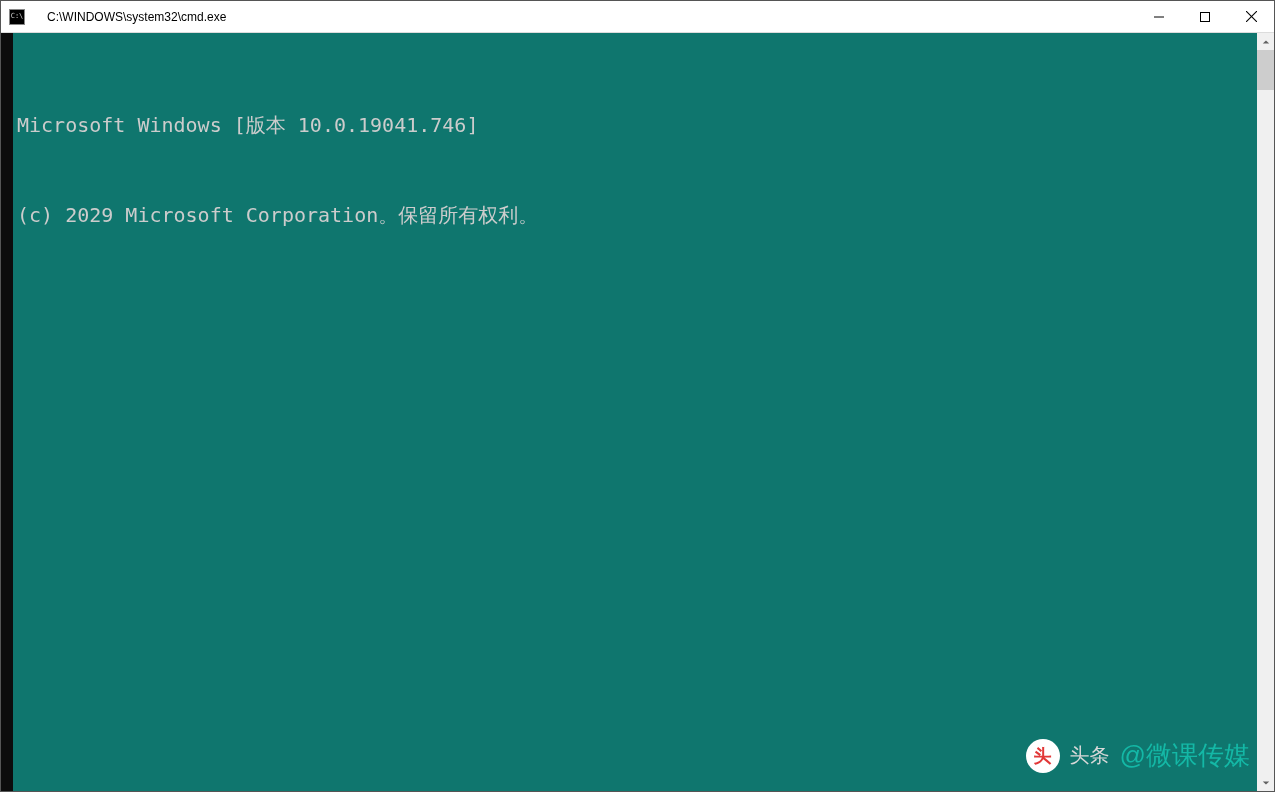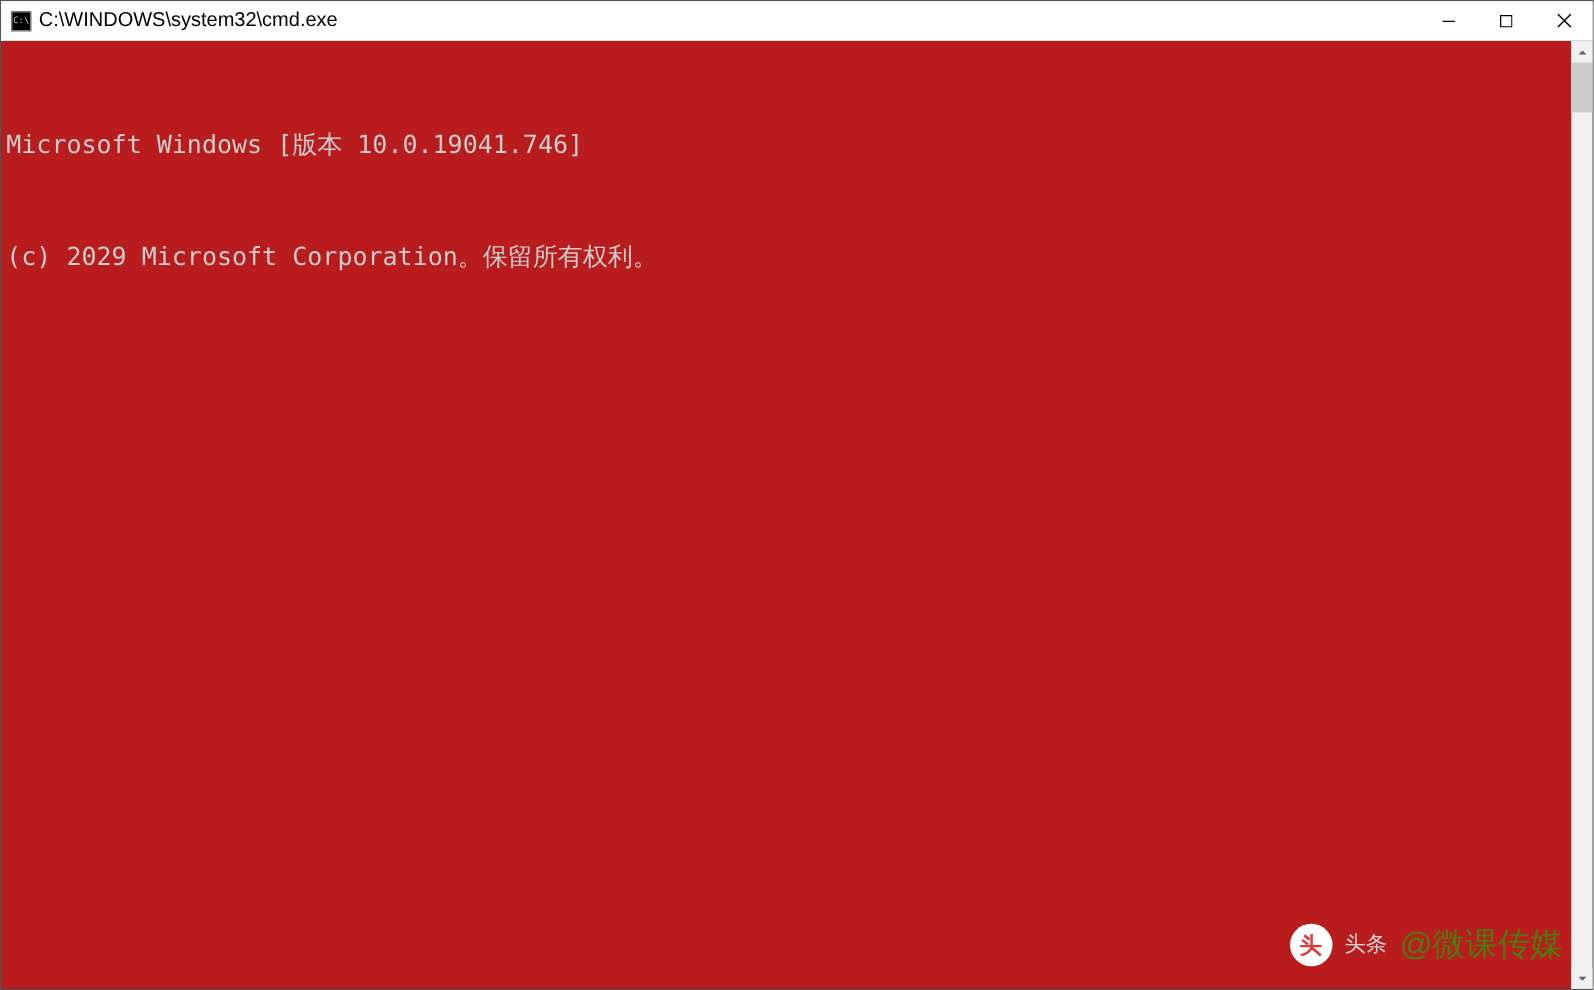--- a/index.html
+++ b/index.html
@@ -45,22 +45,23 @@
       border: 1px solid #888;
       display: flex;
       align-items: center;
       justify-content: center;
       font-size: 7px;
       color: #ccc;
       font-family: monospace;
       line-height: 1;
     }
     .title-text {
-      font-size: 16px;
+      font-size: 12px;
       color: #000;
+      margin-left: 16px;
     }
     .titlebar-controls {
       display: flex;
       height: 100%;
     }
     .control-btn {
       width: 46px;
       height: 100%;
       display: flex;
       align-items: center;
@@ -81,28 +82,29 @@
     }
     .client-area {
       flex: 1;
       display: flex;
       background: #0c0c0c;
       position: relative;
       min-height: 0;
     }
     .terminal {
       flex: 1;
-      background: #b91c1c;
+      background: #0f766e;
       color: #cccccc;
       font-family: "NSimSun", "SimSun", "Consolas", monospace;
       font-size: 20px;
       line-height: 30px;
-      padding: 7px 0 0 4px;
+      padding: 17px 0 0 4px;
       white-space: pre;
       overflow: hidden;
+      margin-left: 12px;
     }
     .terminal-line {
       min-height: 30px;
     }
     .scrollbar {
       width: 17px;
       background: #f0f0f0;
       position: relative;
       flex-shrink: 0;
     }
@@ -148,28 +150,28 @@
       background: #ffffff;
       color: #e23838;
       display: flex;
       align-items: center;
       justify-content: center;
       font-size: 18px;
       font-weight: bold;
       font-family: "Microsoft YaHei", sans-serif;
     }
     .watermark-prefix {
-      font-size: 17px;
+      font-size: 20px;
       font-weight: 400;
       color: #d8d8d8;
     }
     .watermark-text {
       font-size: 26px;
       font-weight: 500;
-      color: #4d7c0f;
+      color: #14b8a6;
     }
   </style>
 </head>
 <body>
 
 <div class="window">
   <div class="titlebar">
     <div class="titlebar-left">
       <div class="app-icon">C:\</div>
       <div class="title-text">C:\WINDOWS\system32\cmd.exe</div>

